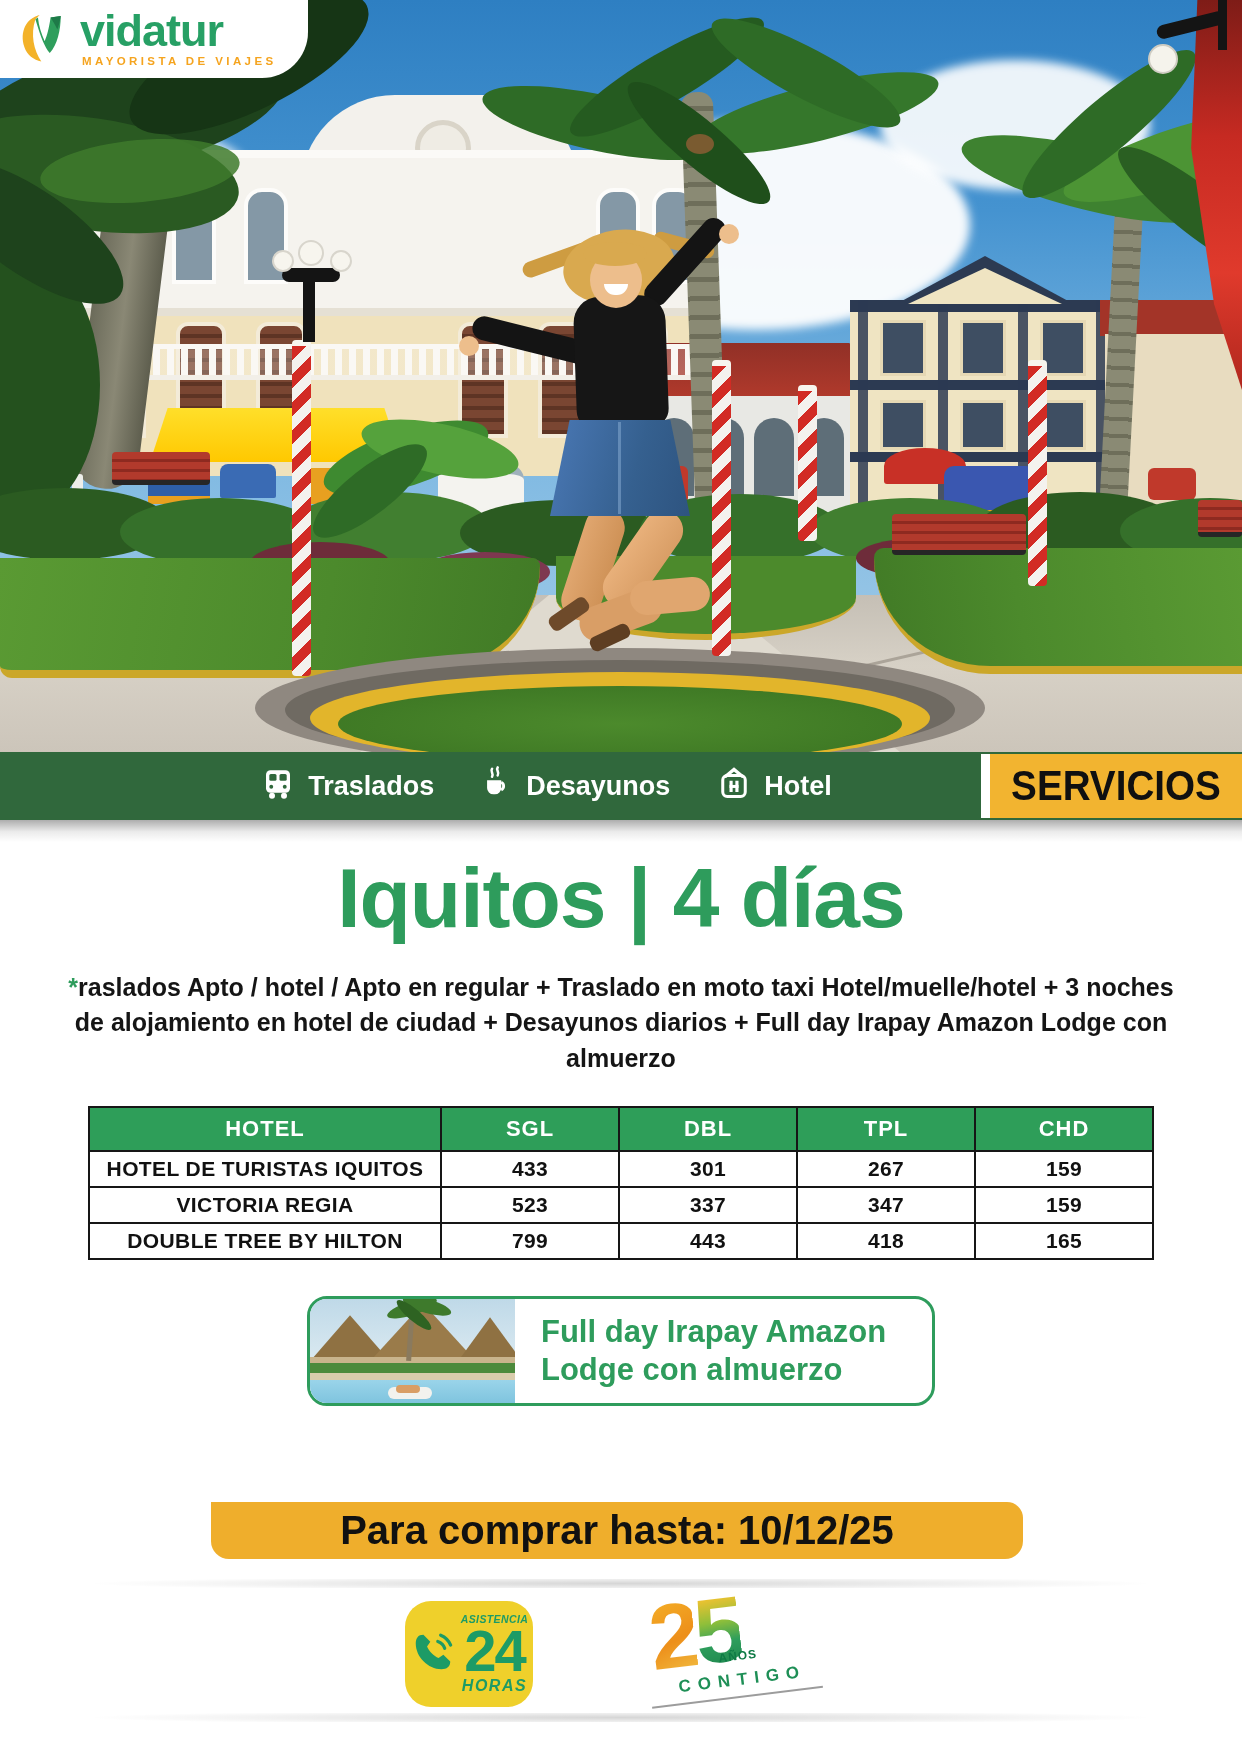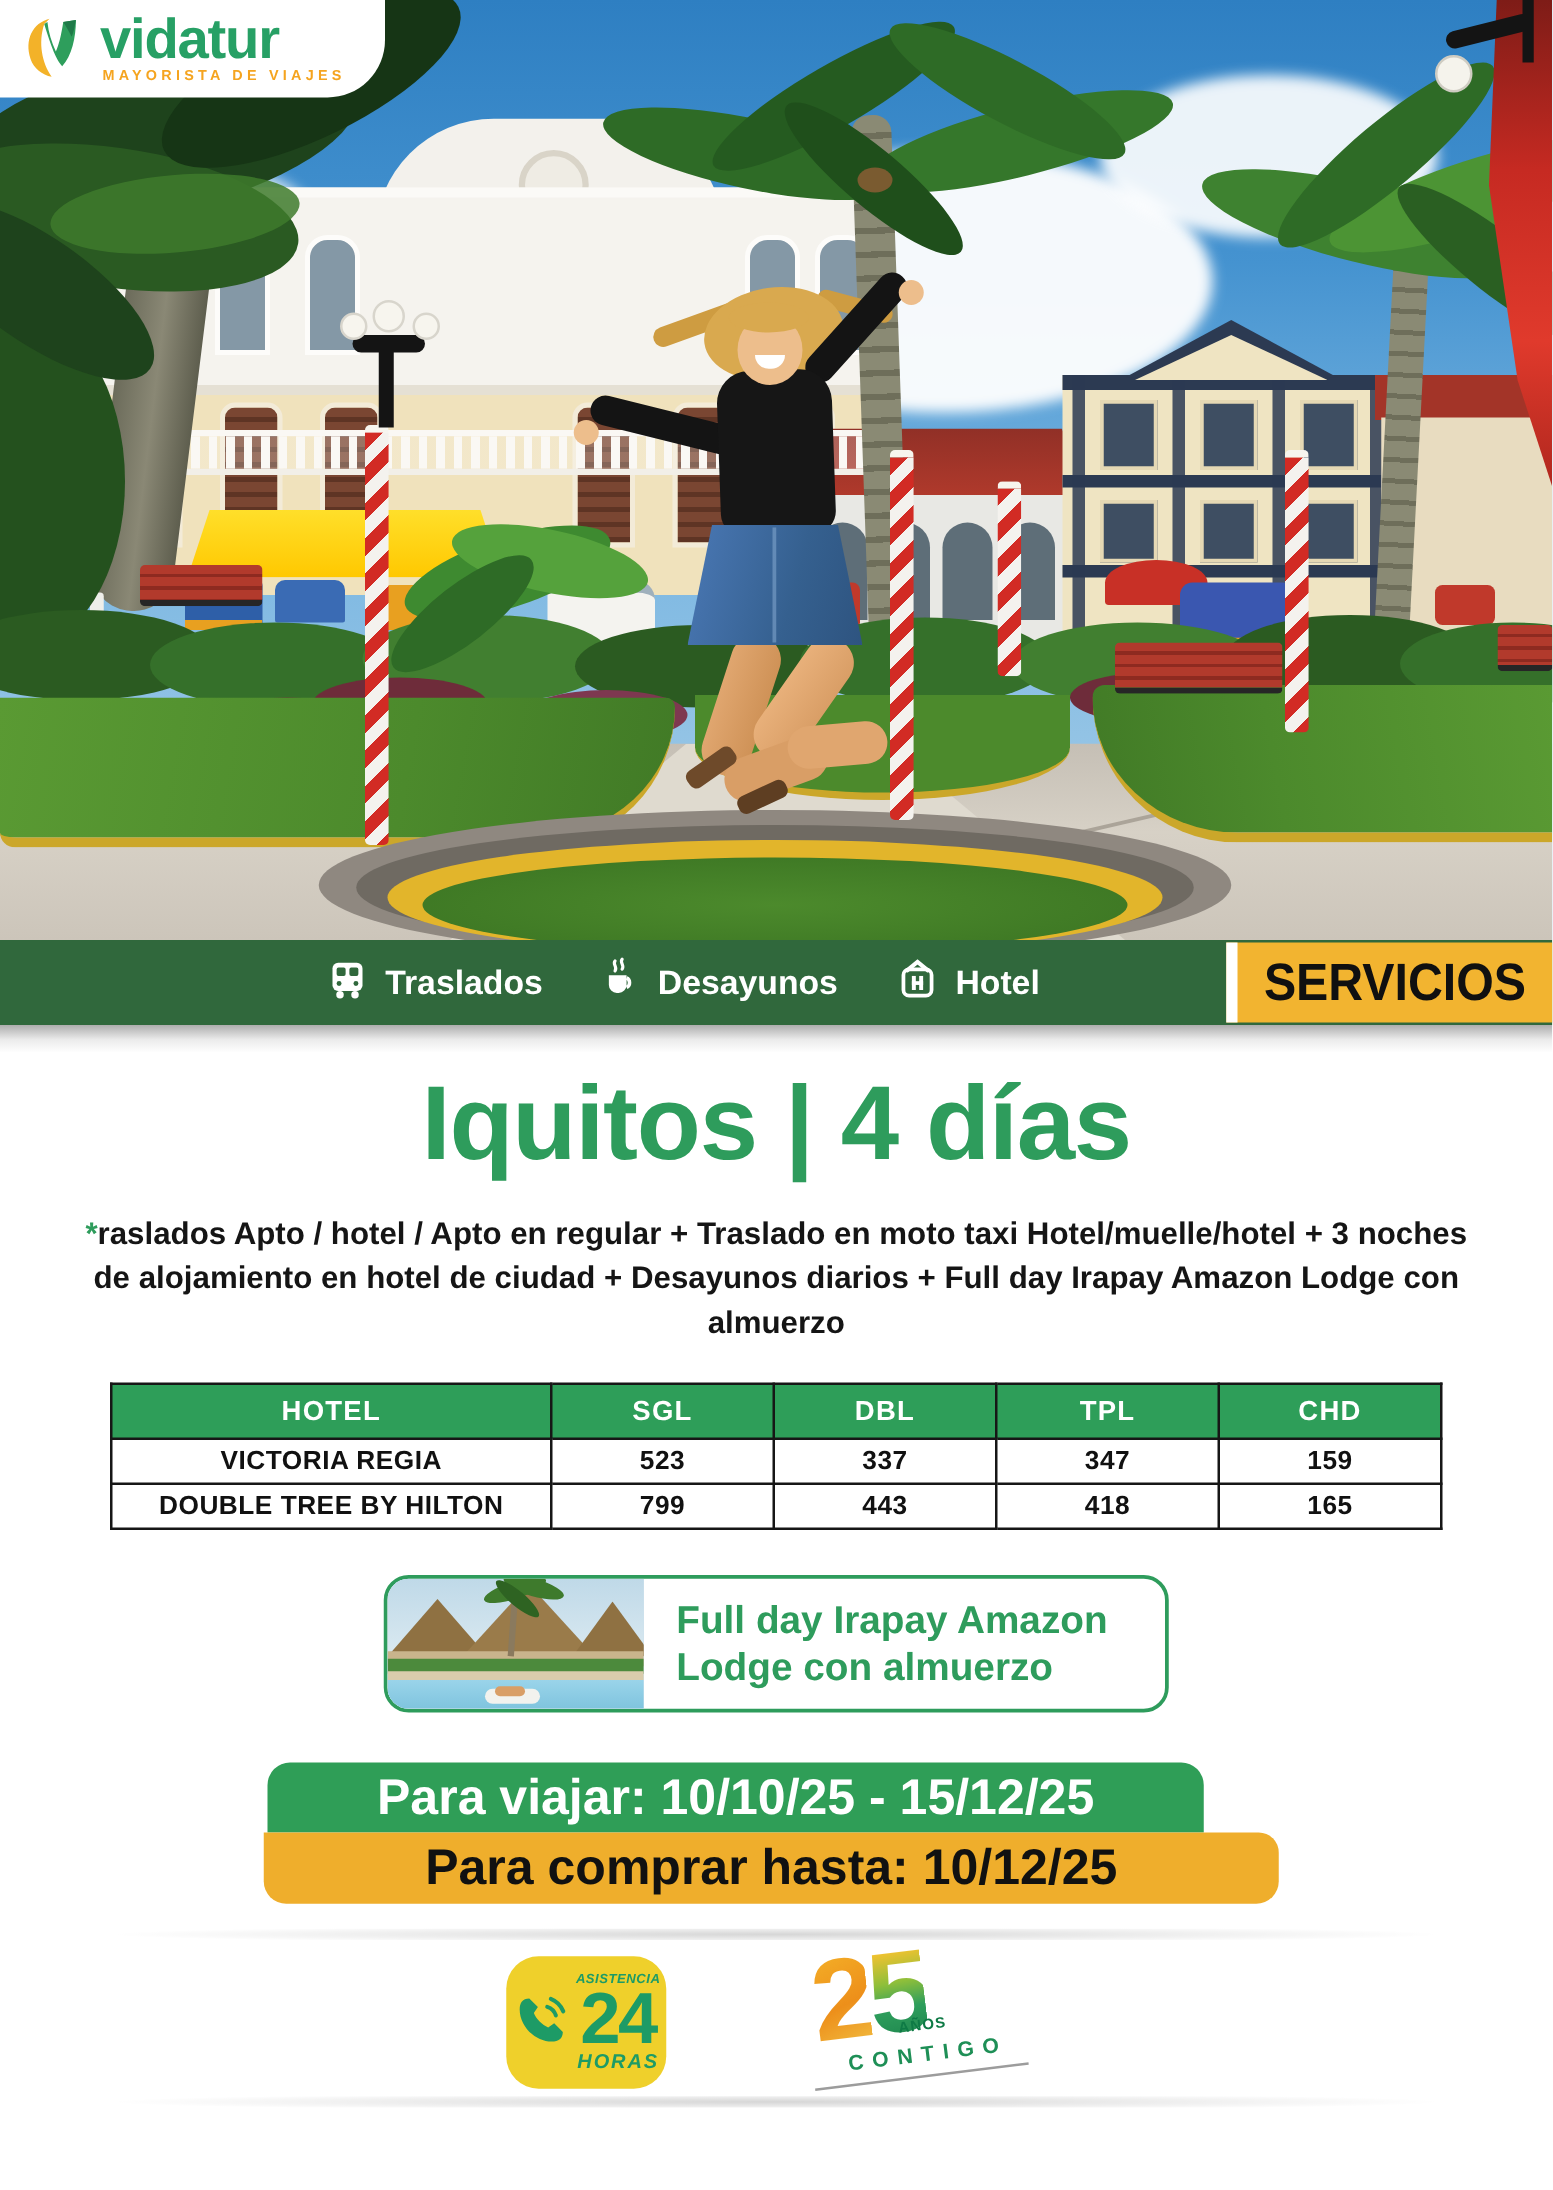--- a/index.html
+++ b/index.html
@@ -472,20 +472,27 @@
       <tr>
         <th>HOTEL</th>
         <th>SGL</th>
         <th>DBL</th>
         <th>TPL</th>
         <th>CHD</th>
       </tr>
     </thead>
     <tbody>
       <tr>
+        <td>HOTEL DE TURISTAS IQUITOS</td>
+          <td>433</td>
+          <td>301</td>
+          <td>267</td>
+          <td>159</td>
+      </tr>
+      <tr>
         <td>VICTORIA REGIA</td>
           <td>523</td>
           <td>337</td>
           <td>347</td>
           <td>159</td>
       </tr>
       <tr>
         <td>DOUBLE TREE BY HILTON</td>
           <td>799</td>
           <td>443</td>
@@ -511,21 +518,20 @@
         <div class="lpPool"></div>
       <div class="lpLoung"></div>
         <div class="lpPerson"></div>
     </div>
     <div class="cardTxt">
         <span>Full day Irapay Amazon Lodge con almuerzo</span>
       </div>
   </div>
 
   <div class="banners">
-    <div class="banGreen">Para viajar: 10/10/25 - 15/12/25</div>
     <div class="banYellow">Para comprar hasta: 10/12/25</div>
   </div>
 
   <div class="footer">
     <div class="hl hlT"></div>
     <div class="hl hlB"></div>
 
     <div class="badge24">
       <span>
         <svg width="46" height="46" viewBox="0 0 24 24">

